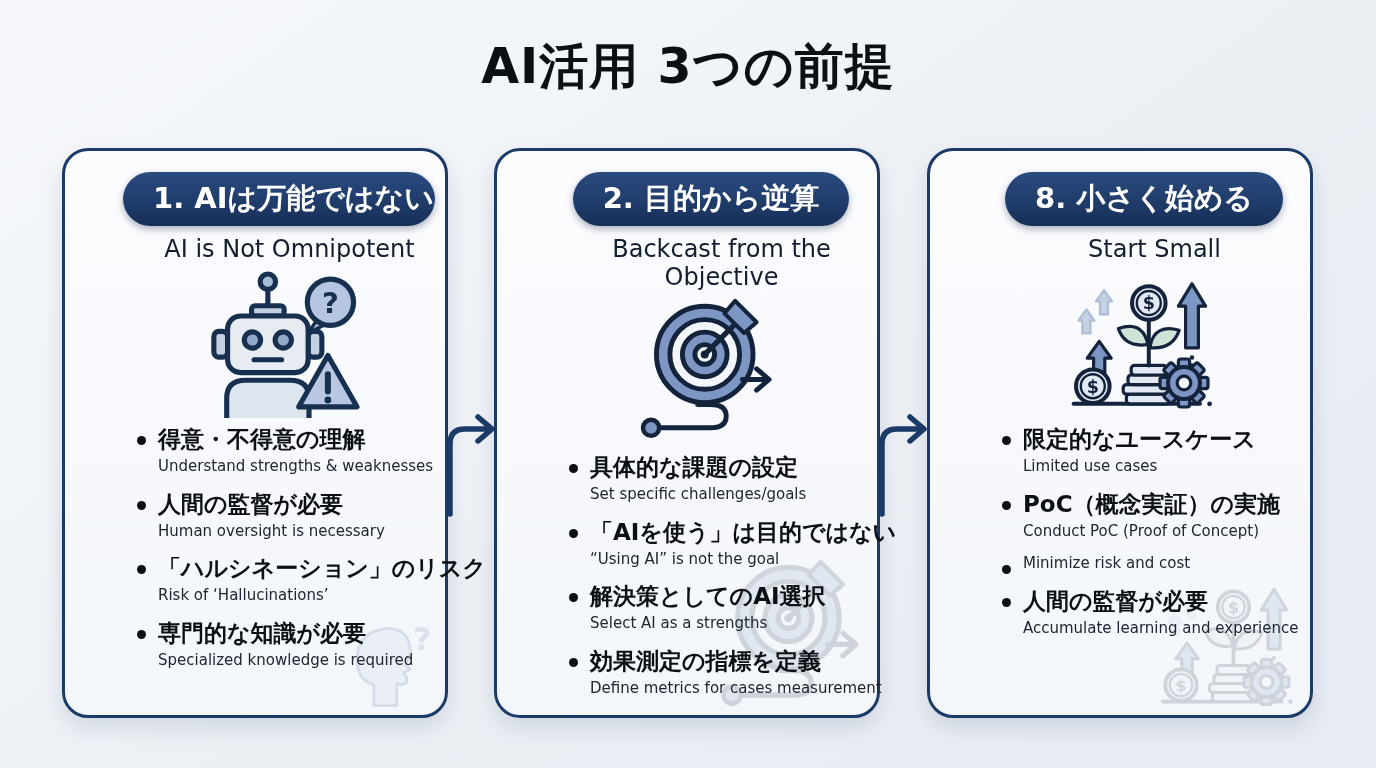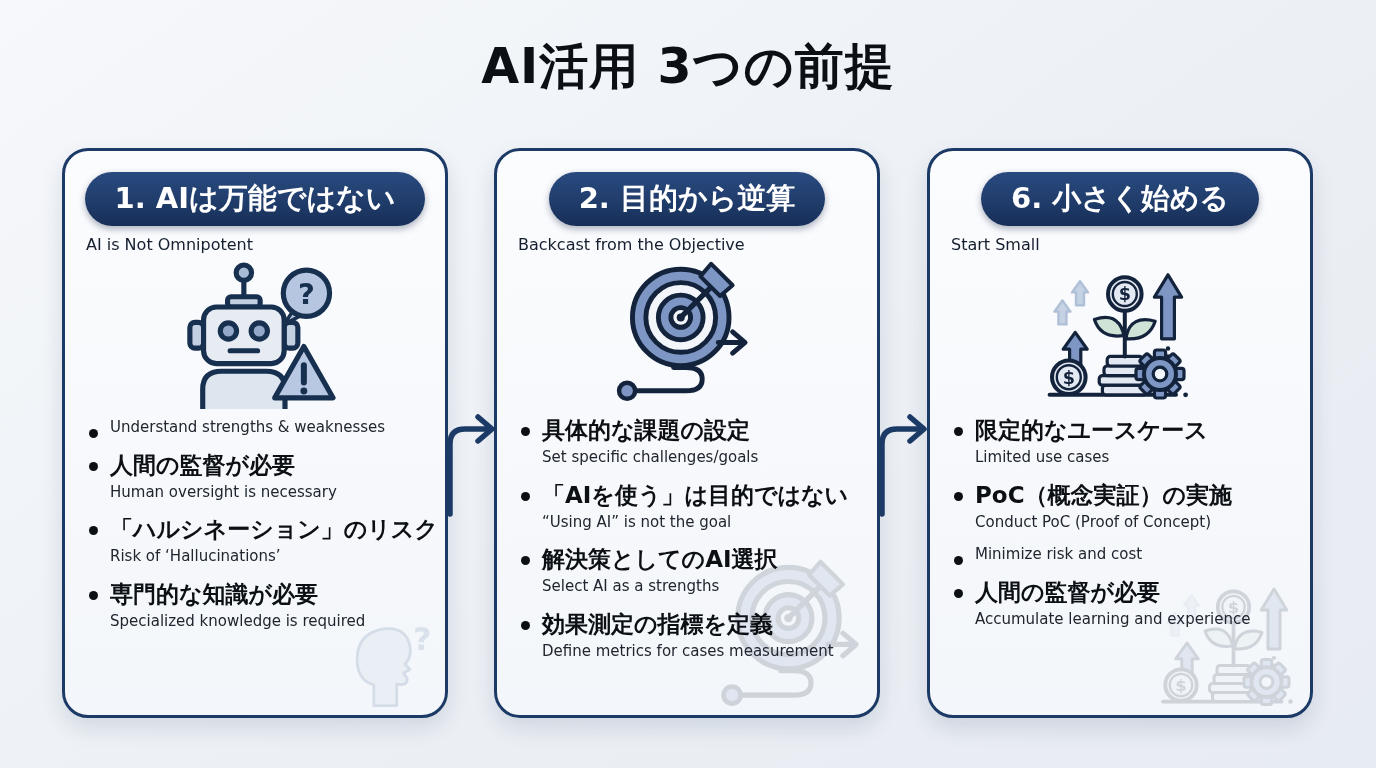--- a/index.html
+++ b/index.html
@@ -12,32 +12,33 @@
   .page-title {
     position:absolute; top:34px; left:0; width:100%;
     text-align:center; font-size:49px; font-weight:700;
     color:#0c0f14; letter-spacing:1px;
   }
   .card {
     position:absolute; top:148px; width:386px; height:570px;
     background:linear-gradient(180deg,#fbfcfe,#f3f6fa);
     border:3.5px solid #1c3a66; border-radius:26px;
     box-shadow:0 10px 22px rgba(25,45,85,.13);
+    padding-left:48px;
   }
   .card-1{ left:62px; } .card-2{ left:494px; } .card-3{ left:927px; }
   .pill {
     display:block; margin:21px auto 0; width:fit-content; max-width:94%;
     padding:7px 30px; border-radius:999px; white-space:nowrap;
     background:linear-gradient(180deg,#2a4b80,#172f58);
     color:#fff; font-size:29px; font-weight:700;
     box-shadow:0 3px 7px rgba(20,35,70,.35);
   }
   .subtitle {
-    text-align:left; margin-top:9px;
-    font-size:16px; font-weight:500; color:#141e2e;margin-left:21px;
+    text-align:center; margin-top:9px;
+    font-size:24px; font-weight:500; color:#141e2e;margin-left:21px;
   }
   .icon-wrap {
     height:152px; margin-top:4px;
     display:flex; justify-content:center; align-items:center;
     position:relative; z-index:2;
   }
   .bullets { list-style:none; padding:6px 6px 0 18px; position:relative; z-index:2; }
   .bullets li { position:relative; padding-left:27px; margin-bottom:14px; }
   .bullets li::before {
     content:""; position:absolute; left:6px; top:11px;
@@ -146,20 +147,21 @@
 <div class="card card-1">
   <div class="pill">1. AIは万能ではない</div>
   <div class="subtitle">AI is Not Omnipotent</div>
   <div class="icon-wrap">
     <svg width="190" height="150">
         <use href="#sym-robot"></use>
       </svg>
   </div>
   <ul class="bullets">
     <li>
+      <div class="jp">得意・不得意の理解</div>
       <div class="en">Understand strengths &amp; weaknesses</div>
     </li>
     <li>
       <div class="jp">人間の監督が必要</div>
       <div class="en">Human oversight is necessary</div>
     </li>
     <li>
       <div class="jp">「ハルシネーション」のリスク</div>
       <div class="en">Risk of ‘Hallucinations’</div>
     </li>
@@ -198,21 +200,21 @@
       <div class="jp">効果測定の指標を定義</div>
       <div class="en">Define metrics for cases measurement</div>
     </li>
   </ul>
   <svg class="watermark wm-2" width="160" height="155">
       <use href="#sym-target"></use>
     </svg>
 </div>
 
 <div class="card card-3">
-  <div class="pill">6. 小さく始める</div>
+  <div class="pill">8. 小さく始める</div>
   <div class="subtitle">Start Small</div>
   <div class="icon-wrap">
     <svg width="160" height="138">
         <use href="#sym-growth"></use>
       </svg>
   </div>
   <ul class="bullets">
     <li>
       <div class="jp">限定的なユースケース</div>
       <div class="en">Limited use cases</div>

